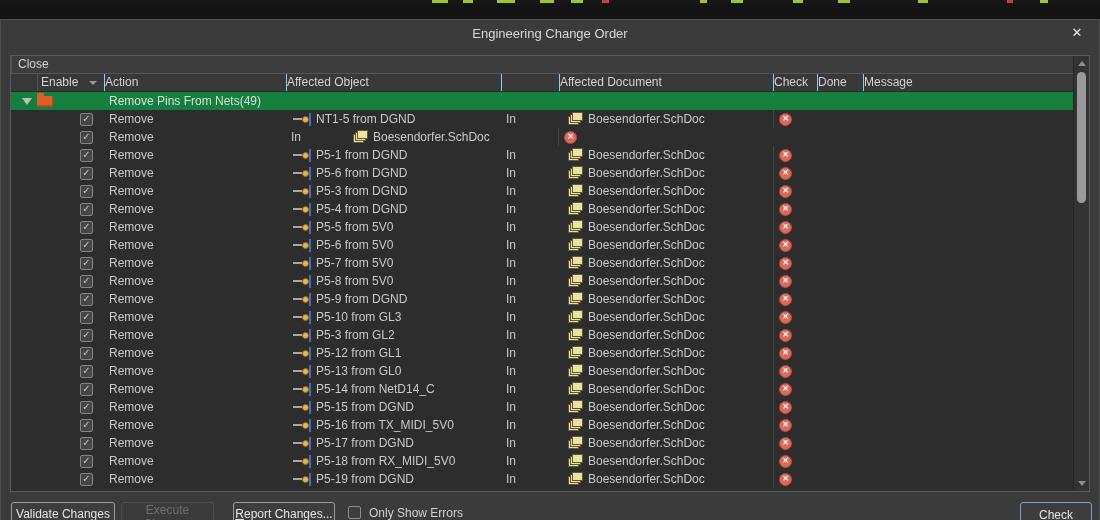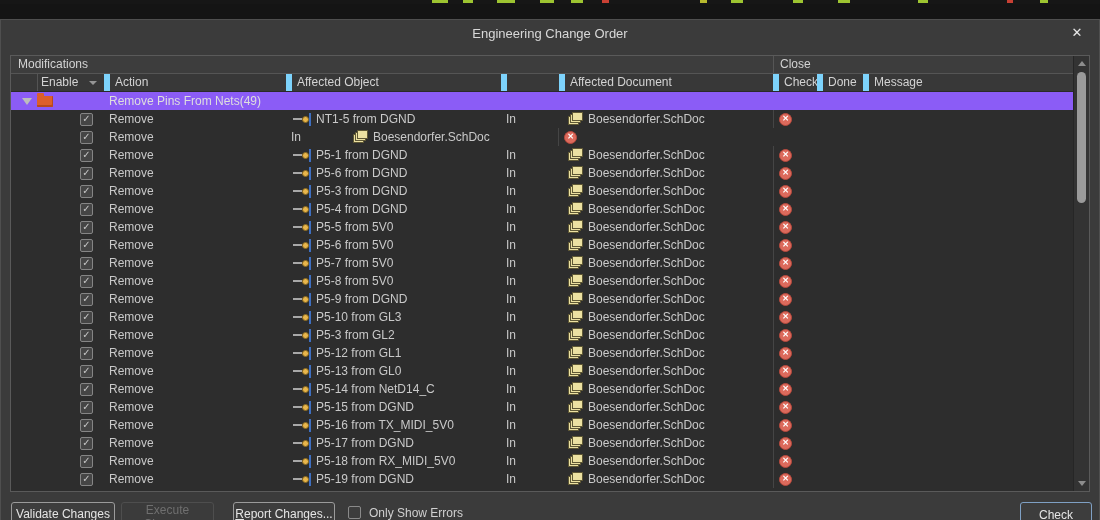--- a/index.html
+++ b/index.html
@@ -25,39 +25,39 @@
            background:#2d2d2d; border:1px solid #5a5a5a; overflow:hidden; }
 
   .band { display:flex; height:18px; background:#3d3d3d; border-bottom:1px solid #555; }
   .band-mods { width:762px; padding-left:7px; font-size:12px; color:#d3d3d3; line-height:17px; }
   .band-status { flex:1; border-left:1px solid #565656; padding-left:6px;
                  font-size:12px; color:#d3d3d3; line-height:17px; }
 
   .hdr { display:flex; height:18px; background:#383838; border-bottom:1px solid #2a2a2a;
          font-size:12px; color:#d3d3d3; }
   .hdr > div { line-height:17px; white-space:nowrap; overflow:hidden; }
-  .hcell { border-left:6px solid #7dd3fc; padding-left:5px; }
+  .hcell { border-left:1px solid #7dd3fc; }
 
   .c-tree    { width:26px; }
   .c-enable  { width:67px; }
   .c-action  { width:182px; }
   .c-object  { width:215px; }
   .c-in      { width:58px; }
   .c-doc     { width:214px; }
   .c-check   { width:44px; }
   .c-done    { width:46px; }
   .c-message { flex:1; }
 
   .hdr .c-enable { border-left:1px solid #545454; padding-left:3px; display:flex;
                    align-items:center; justify-content:space-between; padding-right:7px; }
   .caret { width:0; height:0; border-left:4px solid transparent; border-right:4px solid transparent;
            border-top:4px solid #969696; display:inline-block; }
 
   
-  .group-row { position:relative; height:18px; background:#8b5cf6; }
+  .group-row { position:relative; height:18px; background:#15803d; }
   .expand-tri { position:absolute; left:11px; top:6px; width:0; height:0;
                 border-left:5px solid transparent; border-right:5px solid transparent;
                 border-top:7px solid #bdbdbd; }
   .folder { position:absolute; left:26px; top:4px; width:16px; height:11px;
             background:#dd5f2b; border-radius:1px; box-shadow:inset -1px -2px 0 #b84a1d; }
   .folder-tab { position:absolute; left:0; top:-3px; width:7px; height:3px;
                 background:#dd5f2b; border-radius:1px 1px 0 0; display:block; }
   .group-label { position:absolute; left:98px; top:0; line-height:18px;
                  font-size:12px; color:#dedede; white-space:nowrap; }
 
@@ -143,21 +143,20 @@
   <div class="dialog">
 
     <div class="titlebar">
       <span class="title">Engineering Change Order</span>
       <span class="close">✕</span>
     </div>
 
     <div class="panel">
 
       <div class="band">
-        <div class="band-mods">Modifications</div>
         <div class="band-status">Close</div>
       </div>
 
       <div class="hdr">
         <div class="c-tree"></div>
         <div class="c-enable">
           <span>Enable</span>
           <i class="caret"></i>
         </div>
         <div class="c-action hcell">Action</div>

